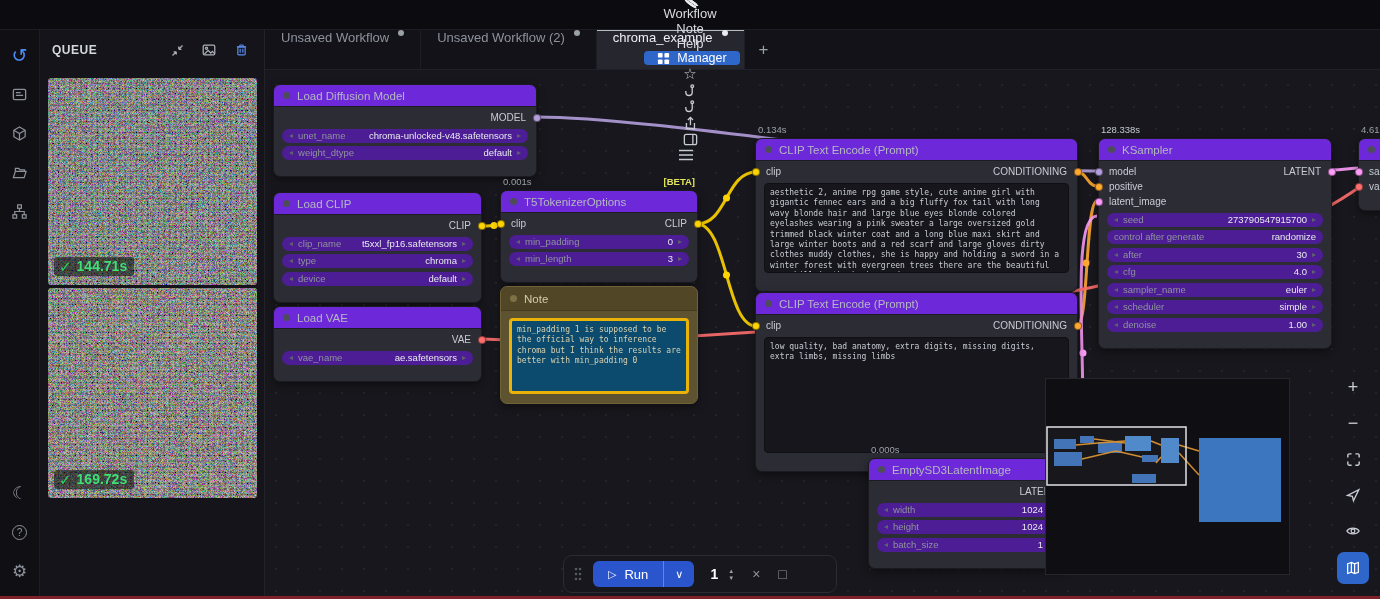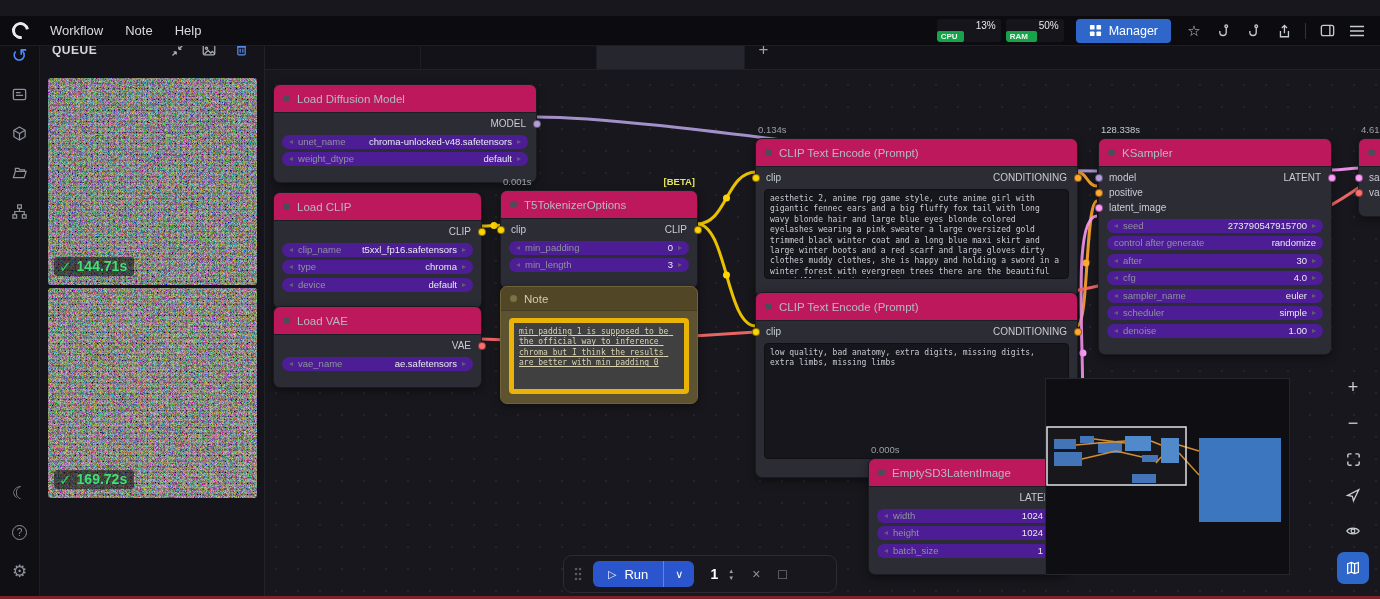--- a/index.html
+++ b/index.html
@@ -3,22 +3,22 @@
 <meta charset="utf-8">
 <style>
   * { box-sizing: border-box; margin: 0; padding: 0; }
   html,body { width:1380px; height:599px; }
   body {
     position:relative; overflow:hidden; background:#17171d;
     font-family:"Liberation Sans","DejaVu Sans",sans-serif;
     -webkit-font-smoothing:antialiased;
   }
   
-  .topbar{position:absolute;left:0;top:16px;width:100%;height:30px;background:#0c0c10;
-    border-bottom:1px solid #1d1d24;display:flex;align-items:center;z-index:20;}
+  .topbar{position:absolute;left:0;top:0;width:100%;height:30px;background:#0c0c10;
+    border-bottom:1px solid #1d1d24;display:flex;align-items:center;z-index:20;flex-direction:column;}
   .logo{width:17px;height:17px;margin:0 10px 0 12px;border-radius:50%;
     border:3px solid #e8eaf0;border-right-color:transparent;transform:rotate(35deg);}
   .menu-item{color:#d8dae0;font-size:13px;padding:0 11px;height:30px;display:flex;align-items:center;cursor:default;}
   .topbar-spacer{flex:1;}
   .meter{width:64px;height:23px;background:#15151b;border-radius:3px;position:relative;margin-left:5px;overflow:hidden;}
   .meter .pct{position:absolute;top:1px;right:5px;font-size:10px;color:#e8eaee;}
   .meter .bar{position:absolute;left:0;bottom:0;height:11px;background:#16a34a;border-radius:2px;
     display:flex;align-items:center;padding:0 4px;font-size:8px;font-weight:bold;color:#eafbef;}
   .manager-btn{display:flex;align-items:center;gap:7px;background:#2f66c9;color:#fff;height:24px;
     padding:0 13px;border-radius:4px;margin:0 8px 0 12px;font-size:12.5px;}
@@ -54,22 +54,22 @@
   .tab{display:flex;align-items:flex-start;gap:9px;padding:0 16px;border-right:1px solid #1d1d24;
     color:#8e929c;font-size:13px;}
   .tab .unsaved-dot{width:6px;height:6px;border-radius:50%;background:#9aa0a8;}
   .tab.active{background:#26262e;color:#eef0f4;box-shadow:inset 0 1px 0 rgba(235,238,245,.75);}
   .tab.active .unsaved-dot{background:#e8eaee;}
   .tab-add{width:38px;display:flex;align-items:center;justify-content:center;color:#9aa0a8;font-size:17px;}
   .links{position:absolute;left:0;top:0;width:1380px;height:599px;z-index:2;pointer-events:none;}
   
   .node{position:absolute;background:#2c2c35;border:1px solid #1a1a20;border-radius:7px;
     box-shadow:0 3px 8px rgba(0,0,0,.4);z-index:3;}
-  .node-header{height:28px;display:flex;align-items:center;gap:7px;padding:0 9px;
-    background:#be185d;border-bottom:1px solid #1c1c22;border-radius:6px 6px 0 0;}
+  .node-header{height:22px;display:flex;align-items:center;gap:7px;padding:0 9px;
+    background:#6d28d9;border-bottom:1px solid #1c1c22;border-radius:6px 6px 0 0;}
   .collapse-dot{width:7px;height:7px;border-radius:50%;background:#4d4d58;flex:none;}
   .node-title{font-size:11.5px;color:#b4b8c1;white-space:nowrap;overflow:hidden;}
   .node-body{padding:3px 0 16px;position:relative;}
   .slot-row{position:relative;height:15px;display:flex;align-items:center;padding:0 10px;}
   .slot-label{font-size:10px;color:#c8ccd3;}
   .out-label{margin-left:auto;}
   .dot{width:8px;height:8px;border-radius:50%;position:absolute;top:50%;transform:translateY(-50%);
     border:1px solid rgba(0,0,0,.45);}
   .dot.in{left:-4.5px;} .dot.out{right:-4.5px;}
   .c-model{background:#b39ddb}.c-clip{background:#ffd400}.c-vae{background:#ff6e6e}
@@ -83,21 +83,21 @@
   .widget .wv{margin-left:auto;color:#e8eaee;white-space:nowrap;padding-left:8px;}
   .node-timing{position:absolute;top:-15px;left:2px;font-size:9.5px;color:#9aa0a8;white-space:nowrap;}
   .node-badge{position:absolute;top:-15px;right:2px;font-size:9.5px;font-weight:bold;color:#e3e65e;}
   .node-text{margin:4px 8px 2px;background:#16161c;border:1px solid #0f0f14;border-radius:4px;
     padding:4px 5px;font-family:"DejaVu Sans Mono",monospace;font-size:8px;line-height:1.3;
     color:#c9ccd4;white-space:pre-wrap;overflow:hidden;}
   .node.note-node{background:#5d5330;border-color:#6e6238;}
   .note-node .node-header{background:#514726;border-bottom-color:#453c1f;}
   .note-node .node-title{color:#d3cbaa;}
   .note-node .collapse-dot{background:#7d7044;}
-  .note-node .node-text{background:#404040;border:5px solid #eab308;color:#d9d2b0;text-decoration:underline;}
+  .note-node .node-text{background:#0c4a6e;border:3px solid #eab308;color:#d9d2b0;}
   
   .runbar{position:absolute;left:563px;top:555px;width:274px;height:38px;background:#17171d;
     border:1px solid #2b2b34;border-radius:9px;display:flex;align-items:center;z-index:8;padding:0 9px;gap:6px;}
   .run-group{display:flex;align-items:stretch;height:26px;border-radius:6px;overflow:hidden;margin-left:4px;}
   .run-main{display:flex;align-items:center;gap:8px;background:#2b55cc;color:#fff;padding:0 15px;font-size:13px;}
   .run-main .play{font-size:11px;}
   .run-caret{background:#2b55cc;display:flex;align-items:center;padding:0 11px;
     border-left:1px solid rgba(255,255,255,.28);color:#fff;font-size:11px;}
   .run-count{color:#fff;font-size:14px;font-weight:bold;margin-left:10px;}
   .stepper{display:flex;flex-direction:column;justify-content:center;gap:1px;color:#9ba0a8;font-size:6px;margin-left:4px;}

